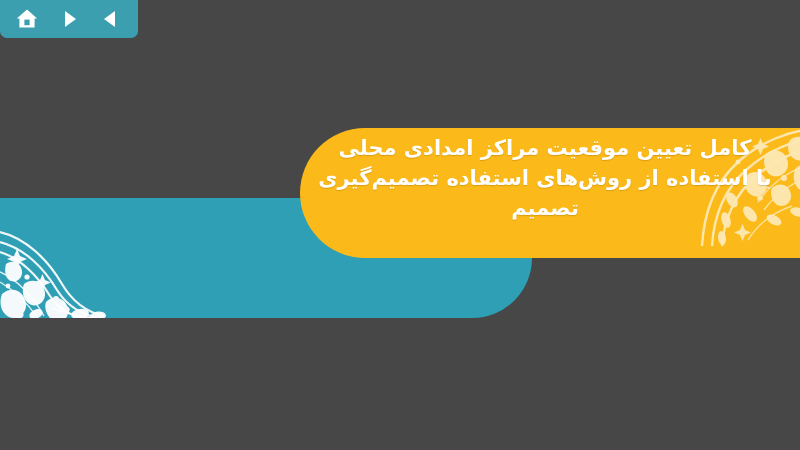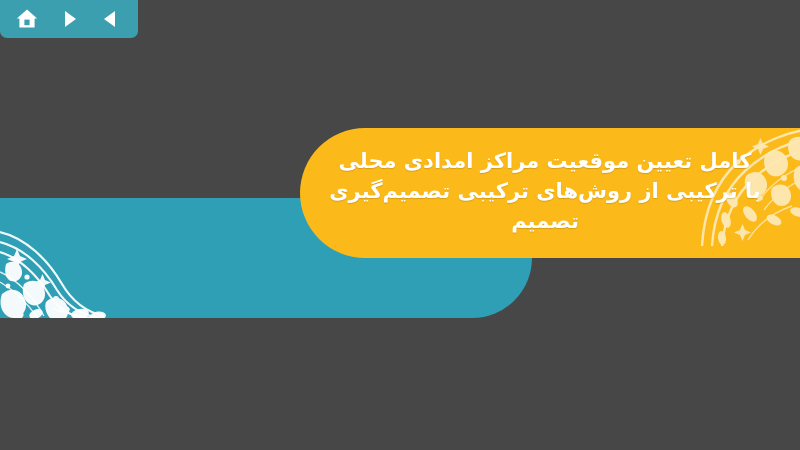--- a/index.html
+++ b/index.html
@@ -91,21 +91,21 @@
   
   #title-block {
     position: absolute;
     left: 300px;
     top: 129px;
     width: 490px;
     height: 128px;
     display: flex;
     flex-direction: column;
     justify-content: flex-start;
-    padding-top: 17px;
+    padding-top: 4px;
     box-sizing: border-box;
     pointer-events: none;
   }
   .title-line {
     color: #FFFFFF;
     font-size: 21px;
     line-height: 30px;
     font-weight: 700;
     text-align: center;
     white-space: nowrap;
@@ -206,17 +206,17 @@
       <g fill="none" stroke="#FDEBBD" stroke-width="1.4" opacity="0.85">
         <path d="M180 34 c-26 4 -48 20 -62 40"></path>
         <path d="M180 46 c-24 5 -44 19 -56 36"></path>
         <path d="M108 112 c10 -16 26 -28 44 -34"></path>
       </g>
     </svg>
   </div>
 
   <div id="title-block">
     <div class="title-line">کامل تعیین موقعیت مراکز امدادی محلی</div>
-    <div class="title-line">با ترکیبی از روش‌های ترکیبی تصمیم‌گیری</div>
+    <div class="title-line">با استفاده از روش‌های استفاده تصمیم‌گیری</div>
     <div class="title-line">تصمیم</div>
   </div>
 
 </div>
 
 </body></html>

